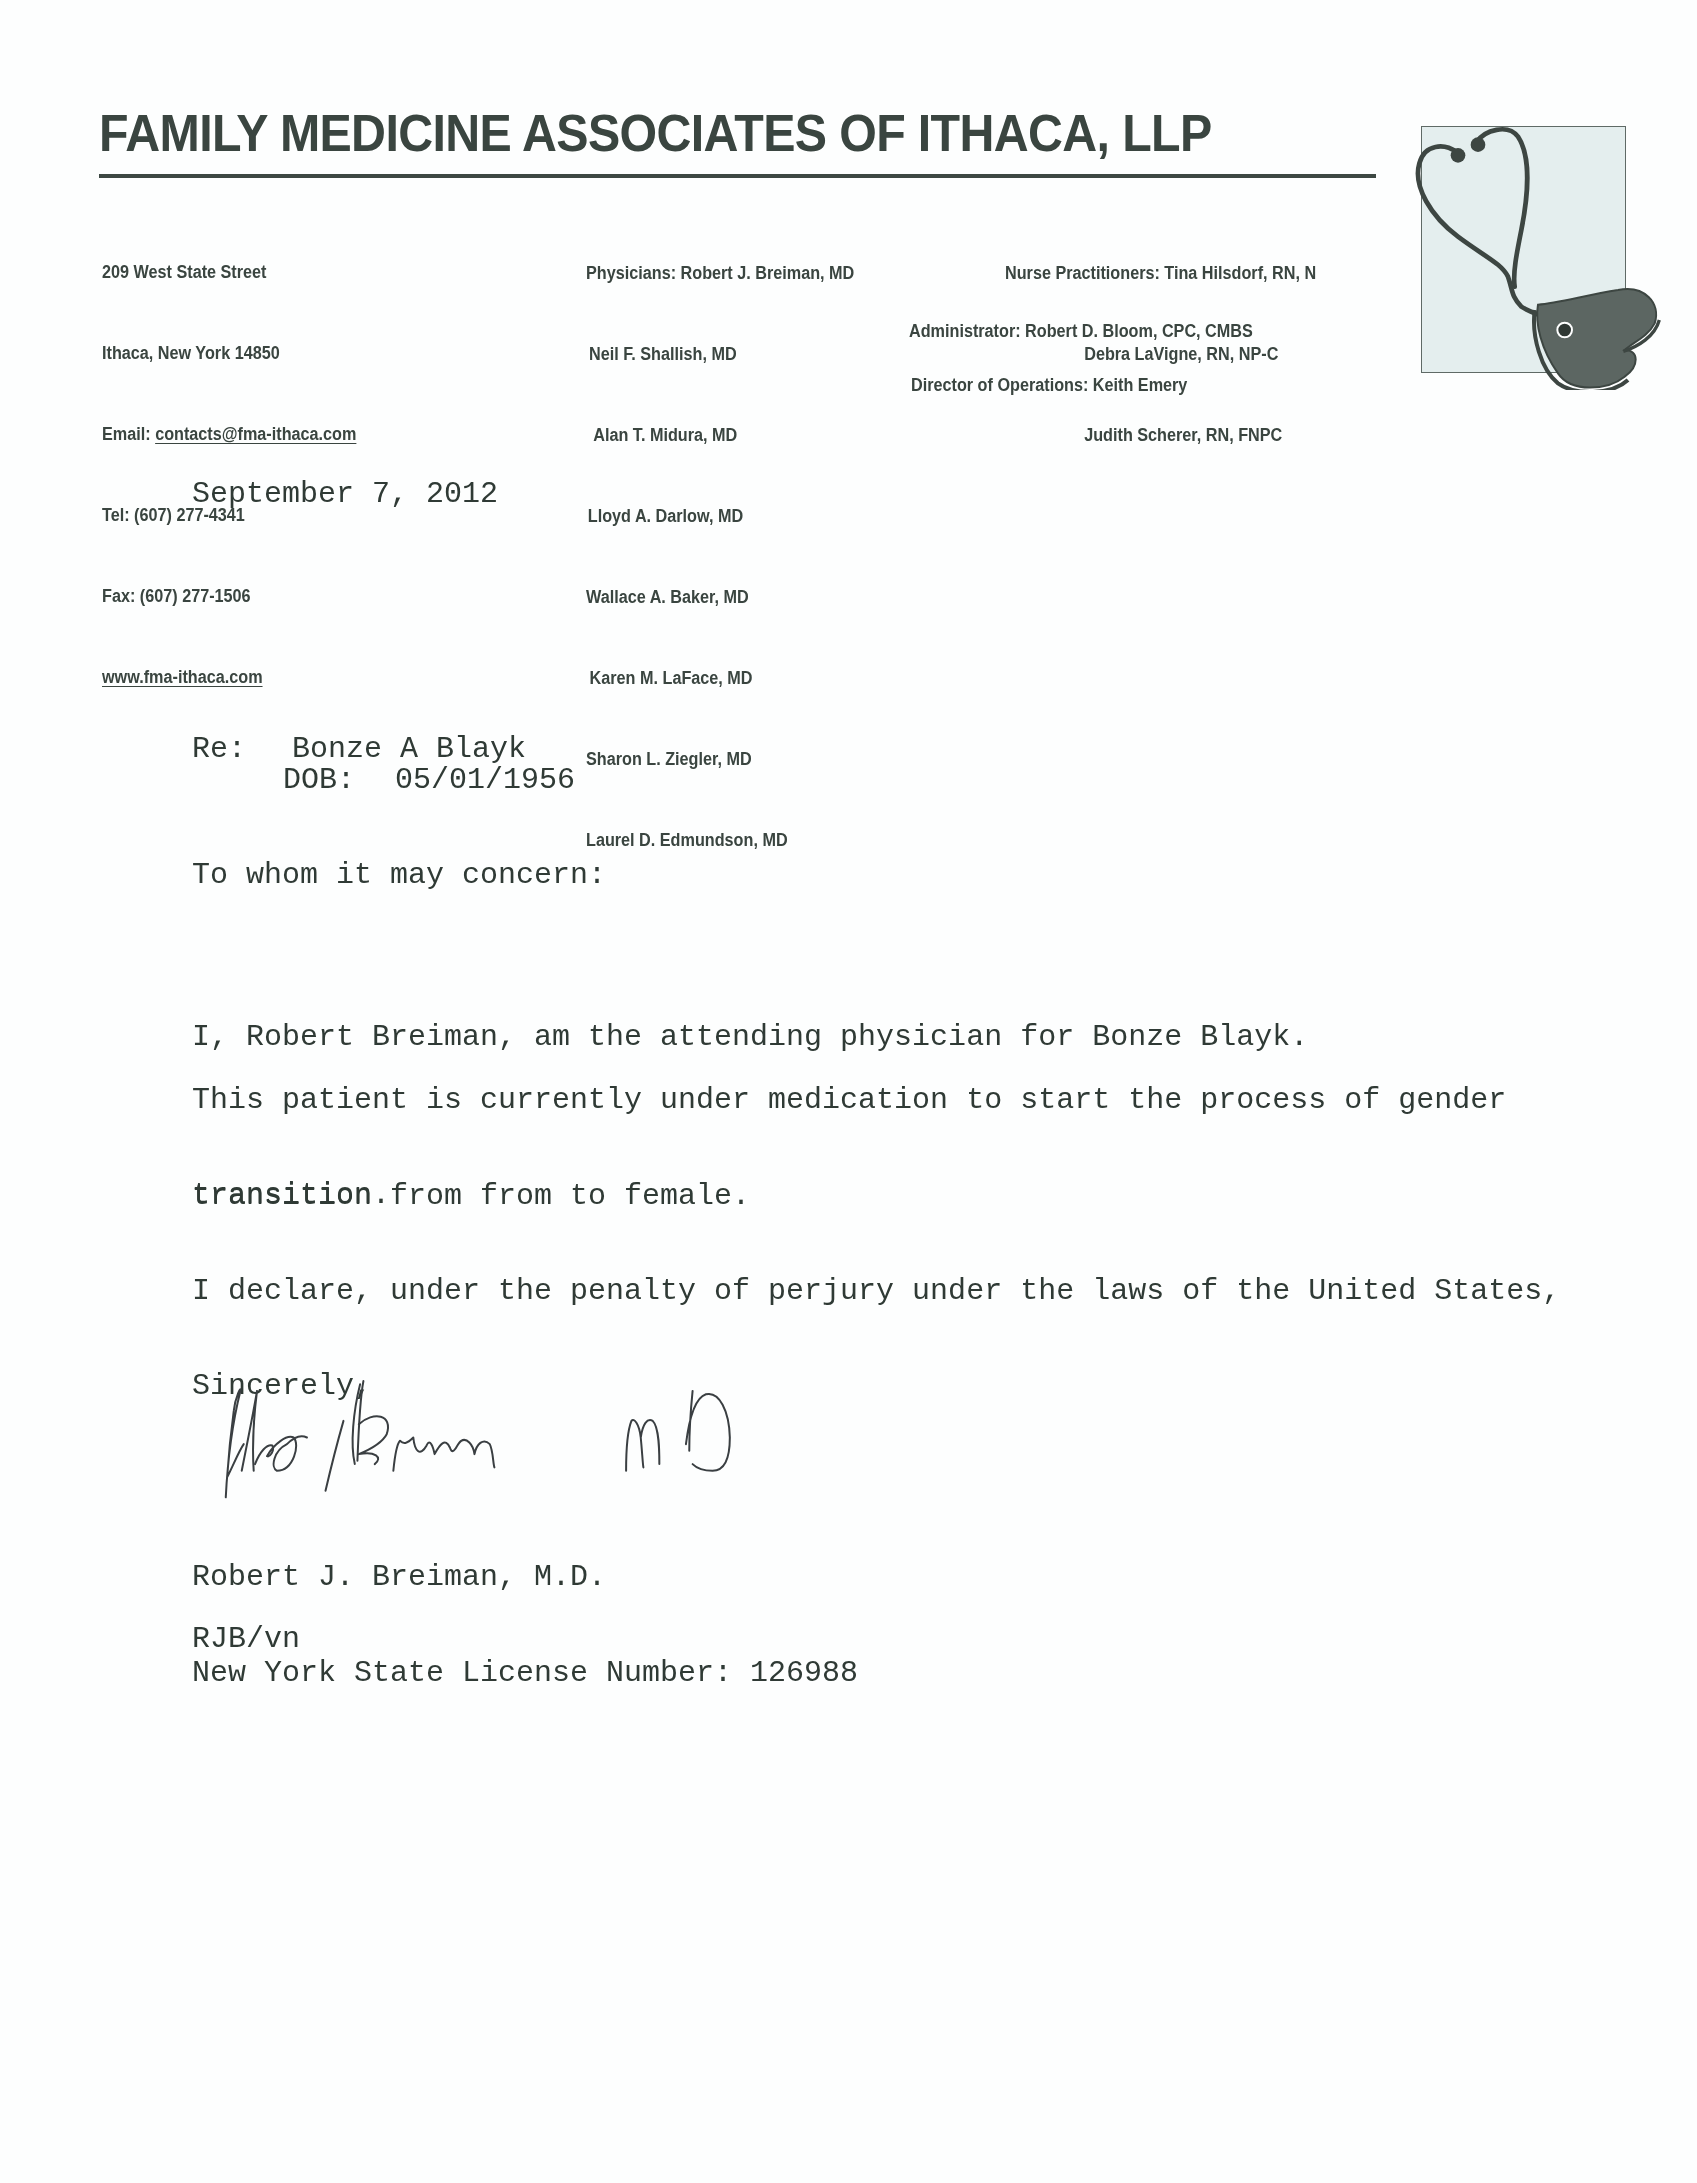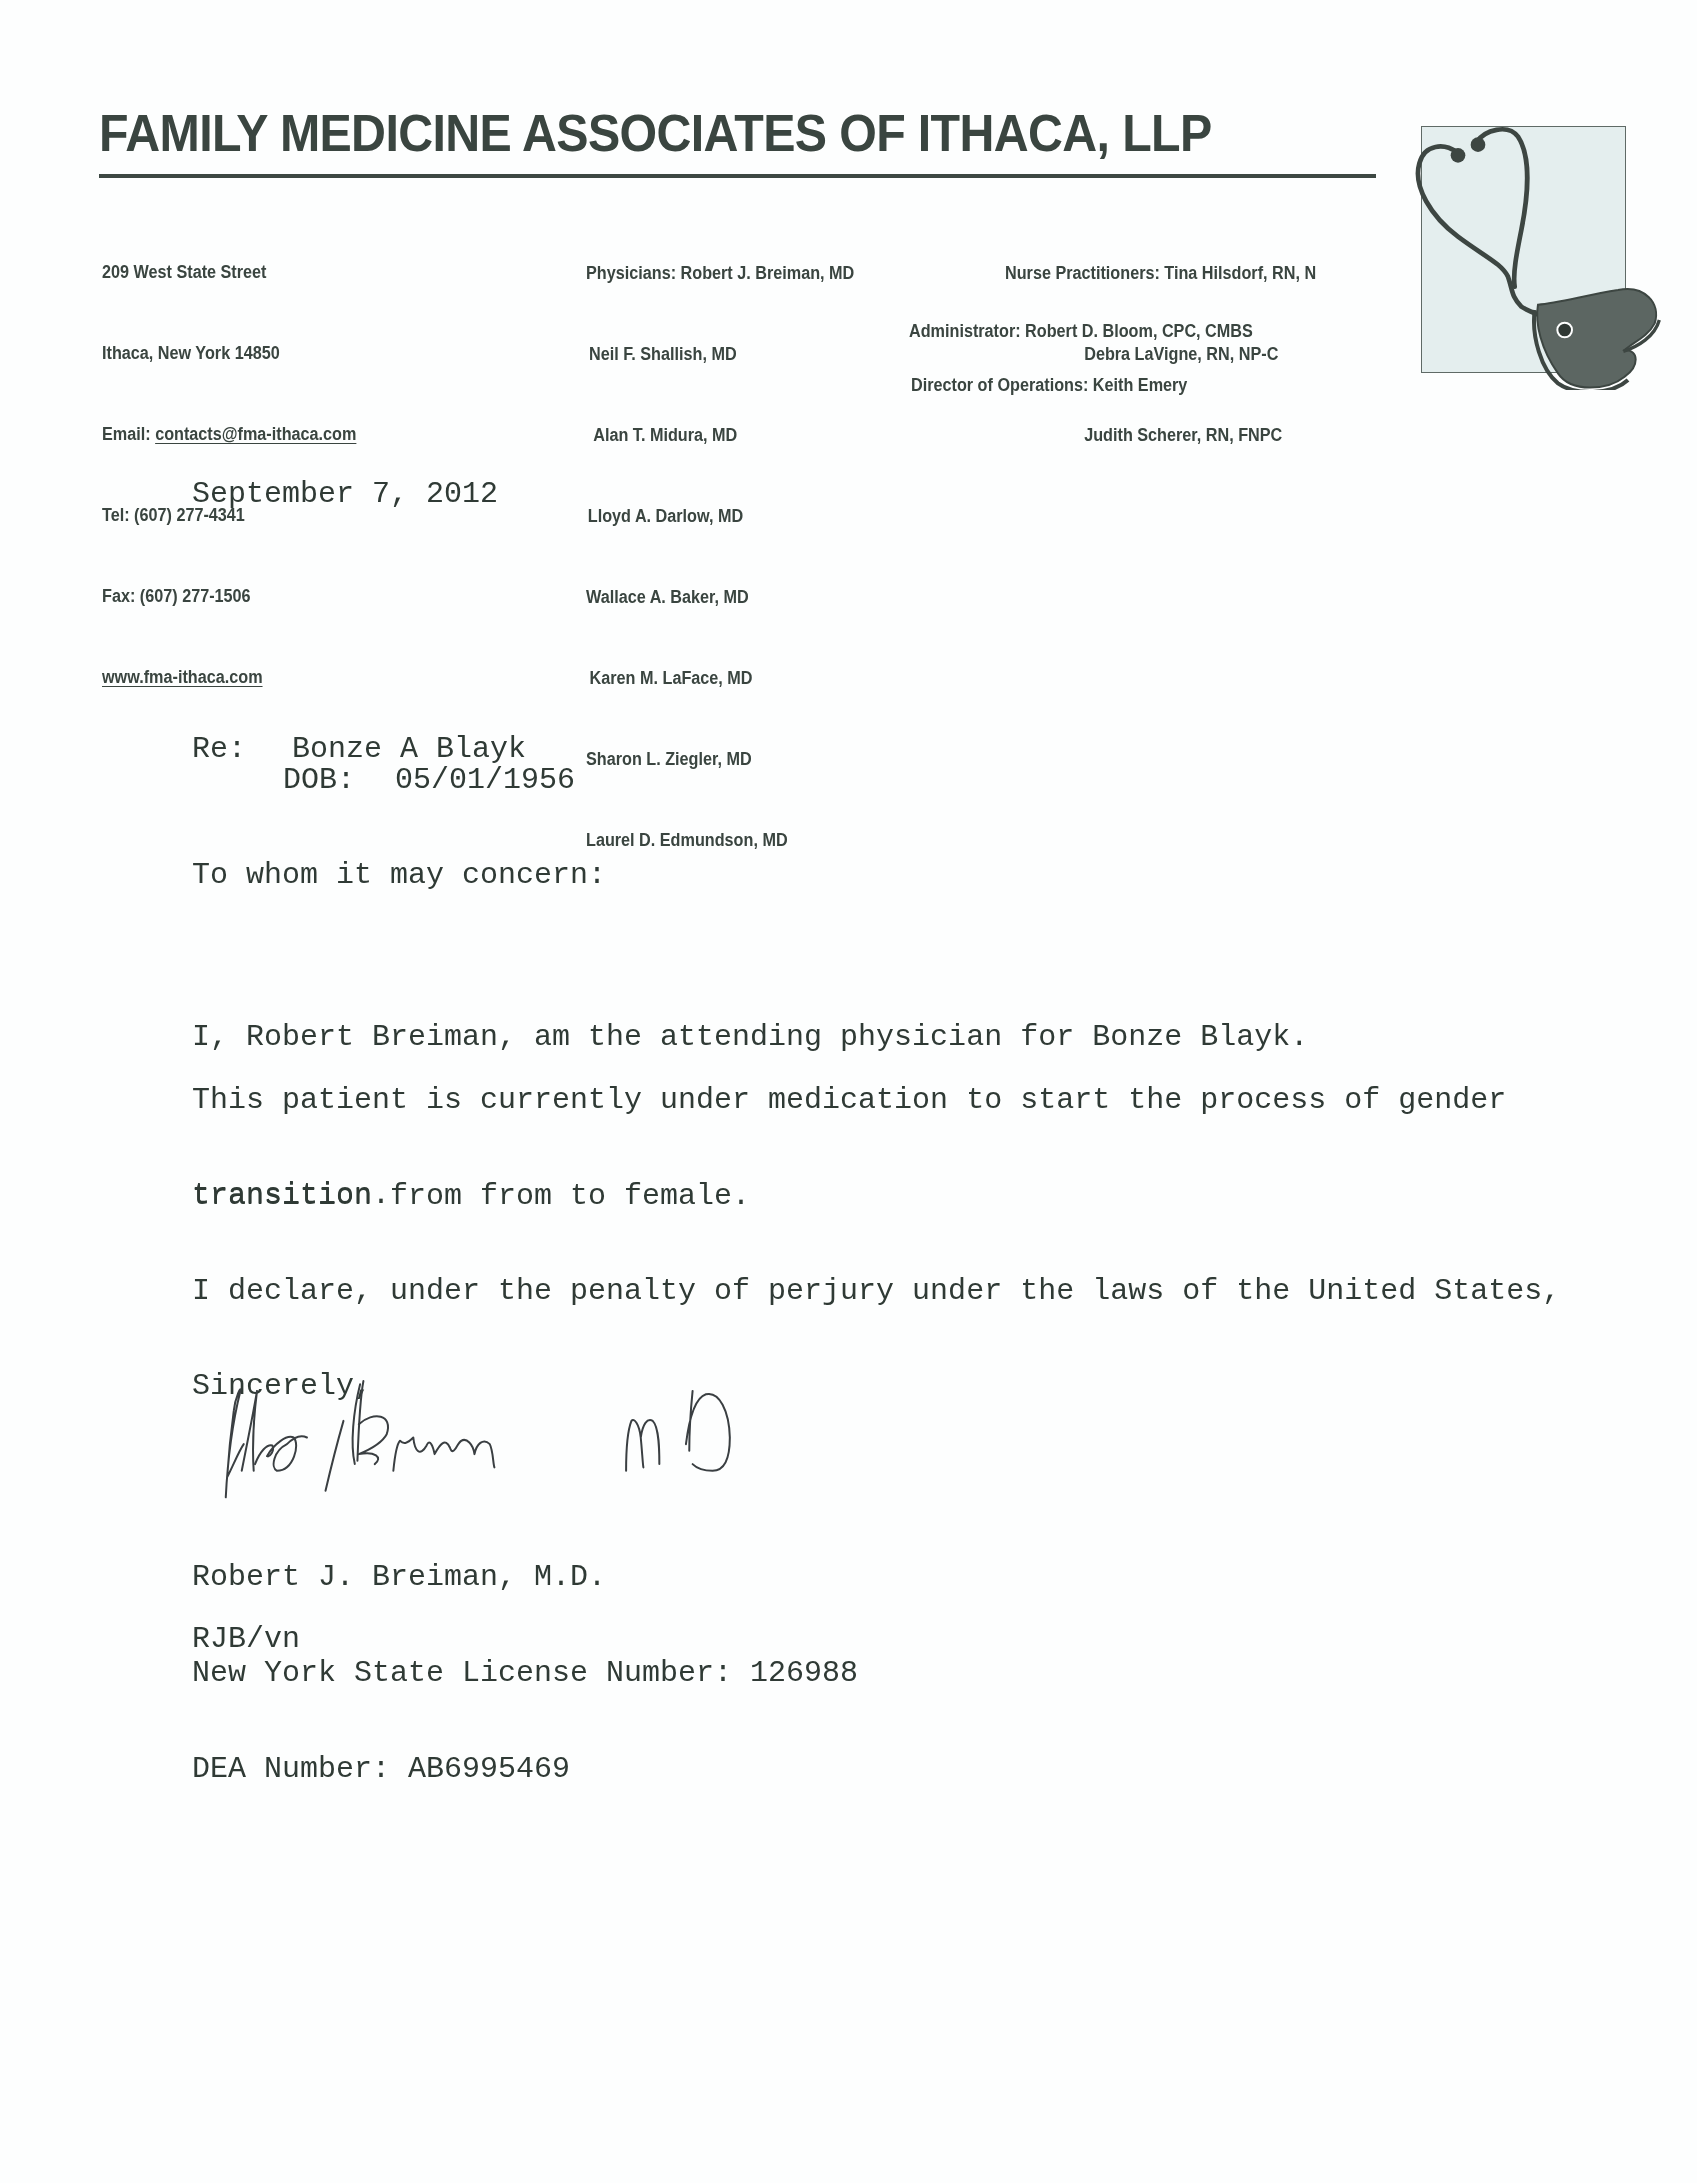--- a/index.html
+++ b/index.html
@@ -137,17 +137,16 @@
 
     <path d="M 640 150 C 640 120, 642 90, 648 75 C 652 70, 660 80, 662 100 C 664 120, 665 140, 666 145 M 662 100 C 665 80, 672 70, 680 75 C 690 85, 690 120, 690 140"></path>
 
     <path d="M 735 120 C 735 90, 737 60, 740 30 M 730 110 C 735 70, 745 40, 760 35 C 780 30, 795 60, 796 100 C 796 130, 790 150, 770 150 C 755 150, 745 145, 740 140"></path>
   </g>
 </svg>
 
 <div class="abs mono" style="left:192px; top:1486px;">
   <div>Robert J. Breiman, M.D.</div>
   <div>New York State License Number: 126988</div>
-  <div>DEA Number: AB6995469</div>
 </div>
 
 <div class="abs mono" style="left:192px; top:1612px;">RJB/vn</div>
 
 
 </body></html>

